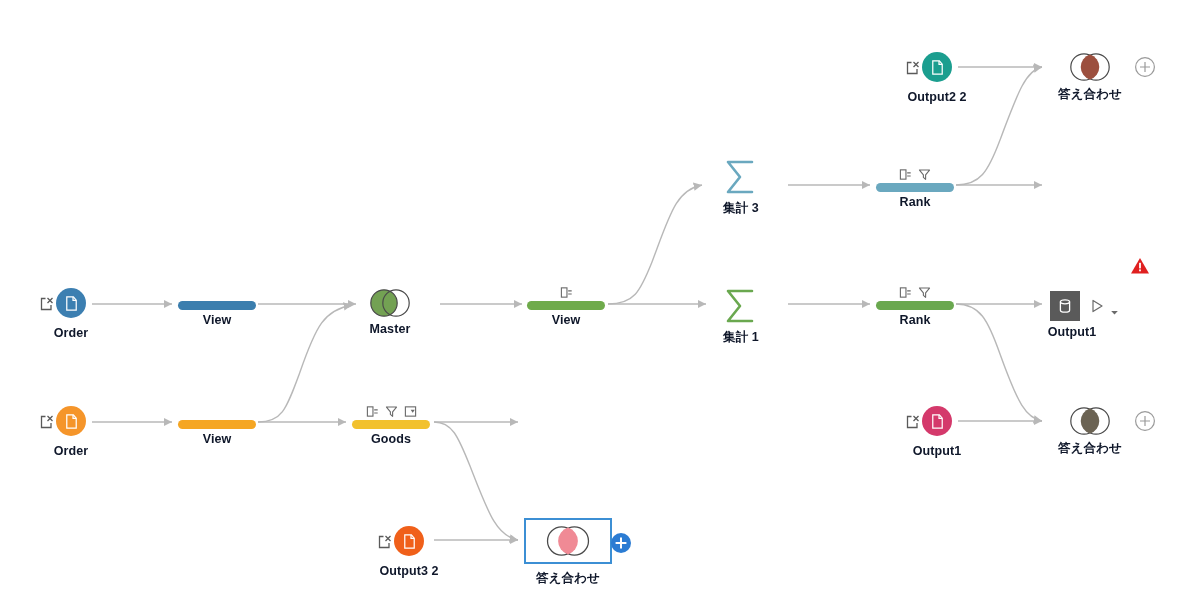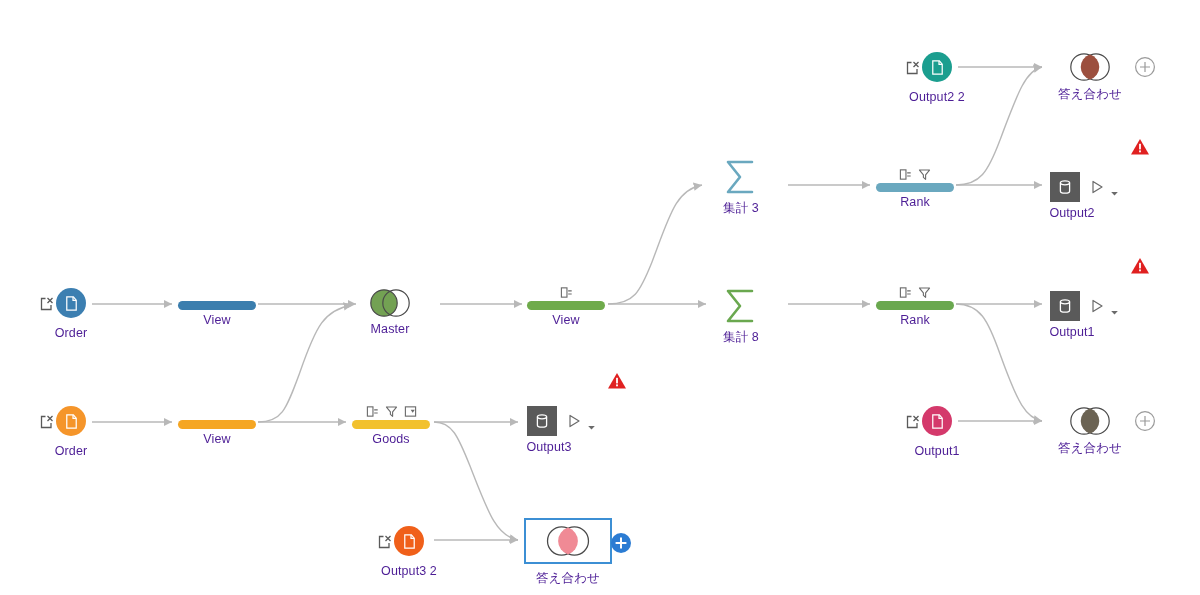--- a/index.html
+++ b/index.html
@@ -13,22 +13,23 @@
   }
   #canvas{position:absolute;inset:0;width:1200px;height:595px;}
   .edges{position:absolute;left:0;top:0;width:1200px;height:595px;pointer-events:none;}
   .node{position:absolute;}
   .node .caption{
     position:absolute;
     left:50%;
     transform:translateX(-50%);
     white-space:nowrap;
     font-size:12.5px;
-    color:#4c1d95;
+    color:#0f172a;
     letter-spacing:.1px;
+    font-weight:bold;
   }
 
   
   .src{width:60px;height:34px;}
   .src .disc{position:absolute;left:0;top:9px;width:14px;height:14px;}
   .src .circ{
     position:absolute;left:16px;top:0;
     width:30px;height:30px;border-radius:50%;
     display:flex;align-items:center;justify-content:center;
   }
@@ -202,21 +203,127 @@
       </svg>
       <svg width="13" height="13" viewBox="0 0 14 14">
         <rect x="1.5" y="2" width="11" height="10" fill="none" stroke="#6a6a6a" stroke-width="1.2"></rect>
         <path d="M7.2,5 L11.6,5 L9.4,8.4 Z" fill="#6a6a6a"></path>
       </svg>
     </span>
     <span class="bar" style="background:#f2c12e;"></span>
     <span class="caption">Goods</span>
   </div>
 
-  <div class="node out" style="left:527px;top:406px;">
+
+  <div class="node agg" style="left:718px;top:156px;">
+    <svg width="46" height="42" viewBox="0 0 46 42">
+      <path d="M34,6 L10,6 L22,21 L10,36 L34,36" fill="none" stroke="#6aa8bf" stroke-width="2.6" stroke-linejoin="round" stroke-linecap="round"></path>
+    </svg>
+    <span class="caption">集計 3</span>
+  </div>
+
+  <div class="node agg" style="left:718px;top:285px;">
+    <svg width="46" height="42" viewBox="0 0 46 42">
+      <path d="M34,6 L10,6 L22,21 L10,36 L34,36" fill="none" stroke="#6aa84f" stroke-width="2.6" stroke-linejoin="round" stroke-linecap="round"></path>
+    </svg>
+    <span class="caption">集計 1</span>
+  </div>
+
+  <div class="node pill" style="left:876px;top:167px;">
+    <span class="glyphs">
+      <svg width="13" height="13" viewBox="0 0 14 14">
+        <rect x="1.5" y="2" width="6" height="10" fill="none" stroke="#6a6a6a" stroke-width="1.2"></rect>
+        <path d="M8.8,5.2 L12.6,5.2 M8.8,8.6 L12.6,8.6" stroke="#6a6a6a" stroke-width="1.2"></path>
+      </svg>
+      <svg width="13" height="13" viewBox="0 0 14 14">
+        <path d="M1.6,2.2 L12.4,2.2 L8.2,7.4 L8.2,12.2 L5.8,10 L5.8,7.4 Z" fill="none" stroke="#6a6a6a" stroke-width="1.2" stroke-linejoin="round"></path>
+      </svg>
+    </span>
+    <span class="bar" style="background:#6aa8bf;"></span>
+    <span class="caption">Rank</span>
+  </div>
+
+  <div class="node pill" style="left:876px;top:285px;">
+    <span class="glyphs">
+      <svg width="13" height="13" viewBox="0 0 14 14">
+        <rect x="1.5" y="2" width="6" height="10" fill="none" stroke="#6a6a6a" stroke-width="1.2"></rect>
+        <path d="M8.8,5.2 L12.6,5.2 M8.8,8.6 L12.6,8.6" stroke="#6a6a6a" stroke-width="1.2"></path>
+      </svg>
+      <svg width="13" height="13" viewBox="0 0 14 14">
+        <path d="M1.6,2.2 L12.4,2.2 L8.2,7.4 L8.2,12.2 L5.8,10 L5.8,7.4 Z" fill="none" stroke="#6a6a6a" stroke-width="1.2" stroke-linejoin="round"></path>
+      </svg>
+    </span>
+    <span class="bar" style="background:#6aa84f;"></span>
+    <span class="caption">Rank</span>
+  </div>
+
+  <div class="node src" style="left:906px;top:52px;">
+    <span class="disc">
+      <svg viewBox="0 0 14 14" width="14" height="14">
+          <path d="M5.5,1.5 L1.5,1.5 L1.5,12.5 L11,12.5 L11,8" fill="none" stroke="#5a5a5a" stroke-width="1.3"></path>
+          <path d="M7.5,1 L12.5,6 M12.5,1 L7.5,6" stroke="#5a5a5a" stroke-width="1.3" fill="none"></path>
+        </svg>
+    </span>
+    <span class="circ" style="background:#1b9e8f;">
+      <svg viewBox="0 0 18 18" width="17" height="17">
+          <path d="M4,2 L11,2 L14,5.5 L14,16 L4,16 Z" fill="none" stroke="#ffffff" stroke-width="1.3"></path>
+          <path d="M10.6,2.2 L10.6,5.6 L13.9,5.6" fill="none" stroke="#ffffff" stroke-width="1.3"></path>
+        </svg>
+    </span>
+    <span class="caption">Output2 2</span>
+  </div>
+
+  <div class="node join" style="left:1066px;top:52px;">
+    <svg width="48" height="30" viewBox="0 0 48 30">
+      <circle cx="18" cy="15" r="13.2" fill="none" stroke="#4a4a4a" stroke-width="1.2"></circle>
+      <circle cx="30" cy="15" r="13.2" fill="none" stroke="#4a4a4a" stroke-width="1.2"></circle>
+      <path d="M24,2.4 A13.2,13.2 0 0 1 24,27.6 A13.2,13.2 0 0 1 24,2.4 Z" fill="#9c4f3e"></path>
+    </svg>
+    <span class="caption">答え合わせ</span>
+    <span class="plusbtn" style="left:68px;top:4px;">
+      <svg width="22" height="22" viewBox="0 0 22 22">
+          <circle cx="11" cy="11" r="9.4" fill="none" stroke="#9a9a9a" stroke-width="1.2"></circle>
+          <path d="M11,6 L11,16 M6,11 L16,11" stroke="#9a9a9a" stroke-width="1.2"></path>
+        </svg>
+    </span>
+  </div>
+
+
+  <div class="node src" style="left:906px;top:406px;">
+    <span class="disc">
+      <svg viewBox="0 0 14 14" width="14" height="14">
+          <path d="M5.5,1.5 L1.5,1.5 L1.5,12.5 L11,12.5 L11,8" fill="none" stroke="#5a5a5a" stroke-width="1.3"></path>
+          <path d="M7.5,1 L12.5,6 M12.5,1 L7.5,6" stroke="#5a5a5a" stroke-width="1.3" fill="none"></path>
+        </svg>
+    </span>
+    <span class="circ" style="background:#d4396b;">
+      <svg viewBox="0 0 18 18" width="17" height="17">
+          <path d="M4,2 L11,2 L14,5.5 L14,16 L4,16 Z" fill="none" stroke="#ffffff" stroke-width="1.3"></path>
+          <path d="M10.6,2.2 L10.6,5.6 L13.9,5.6" fill="none" stroke="#ffffff" stroke-width="1.3"></path>
+        </svg>
+    </span>
+    <span class="caption">Output1</span>
+  </div>
+
+  <div class="node join" style="left:1066px;top:406px;">
+    <svg width="48" height="30" viewBox="0 0 48 30">
+      <circle cx="18" cy="15" r="13.2" fill="none" stroke="#4a4a4a" stroke-width="1.2"></circle>
+      <circle cx="30" cy="15" r="13.2" fill="none" stroke="#4a4a4a" stroke-width="1.2"></circle>
+      <path d="M24,2.4 A13.2,13.2 0 0 1 24,27.6 A13.2,13.2 0 0 1 24,2.4 Z" fill="#6b6353"></path>
+    </svg>
+    <span class="caption">答え合わせ</span>
+    <span class="plusbtn" style="left:68px;top:4px;">
+      <svg width="22" height="22" viewBox="0 0 22 22">
+          <circle cx="11" cy="11" r="9.4" fill="none" stroke="#9a9a9a" stroke-width="1.2"></circle>
+          <path d="M11,6 L11,16 M6,11 L16,11" stroke="#9a9a9a" stroke-width="1.2"></path>
+        </svg>
+    </span>
+  </div>
+
+  <div class="node out" style="left:1050px;top:291px;">
     <span class="box">
       <svg width="18" height="18" viewBox="0 0 18 18">
           <ellipse cx="9" cy="4.8" rx="4.6" ry="2" fill="none" stroke="#ffffff" stroke-width="1.3"></ellipse>
           <path d="M4.4,4.8 L4.4,13.2 C4.4,14.3 6.5,15.2 9,15.2 C11.5,15.2 13.6,14.3 13.6,13.2 L13.6,4.8" fill="none" stroke="#ffffff" stroke-width="1.3"></path>
         </svg>
     </span>
     <span class="run">
       <svg width="18" height="18" viewBox="0 0 18 18">
           <path d="M5,3.4 L14,9 L5,14.6 Z" fill="none" stroke="#6a6a6a" stroke-width="1.2" stroke-linejoin="round"></path>
         </svg>
@@ -226,178 +333,20 @@
           <path d="M1.2,3 L7.8,3 L4.5,6.6 Z" fill="#6a6a6a"></path>
         </svg>
     </span>
     <span class="warn">
       <svg width="20" height="18" viewBox="0 0 20 18">
           <path d="M10,1 L19,16.6 L1,16.6 Z" fill="#e02020"></path>
           <rect x="9.1" y="5.8" width="1.8" height="5.6" fill="#ffffff"></rect>
           <rect x="9.1" y="12.4" width="1.8" height="1.9" fill="#ffffff"></rect>
         </svg>
     </span>
-    <span class="caption">Output3</span>
-  </div>
-
-  <div class="node agg" style="left:718px;top:156px;">
-    <svg width="46" height="42" viewBox="0 0 46 42">
-      <path d="M34,6 L10,6 L22,21 L10,36 L34,36" fill="none" stroke="#6aa8bf" stroke-width="2.6" stroke-linejoin="round" stroke-linecap="round"></path>
-    </svg>
-    <span class="caption">集計 3</span>
-  </div>
-
-  <div class="node agg" style="left:718px;top:285px;">
-    <svg width="46" height="42" viewBox="0 0 46 42">
-      <path d="M34,6 L10,6 L22,21 L10,36 L34,36" fill="none" stroke="#6aa84f" stroke-width="2.6" stroke-linejoin="round" stroke-linecap="round"></path>
-    </svg>
-    <span class="caption">集計 8</span>
-  </div>
-
-  <div class="node pill" style="left:876px;top:167px;">
-    <span class="glyphs">
-      <svg width="13" height="13" viewBox="0 0 14 14">
-        <rect x="1.5" y="2" width="6" height="10" fill="none" stroke="#6a6a6a" stroke-width="1.2"></rect>
-        <path d="M8.8,5.2 L12.6,5.2 M8.8,8.6 L12.6,8.6" stroke="#6a6a6a" stroke-width="1.2"></path>
-      </svg>
-      <svg width="13" height="13" viewBox="0 0 14 14">
-        <path d="M1.6,2.2 L12.4,2.2 L8.2,7.4 L8.2,12.2 L5.8,10 L5.8,7.4 Z" fill="none" stroke="#6a6a6a" stroke-width="1.2" stroke-linejoin="round"></path>
-      </svg>
-    </span>
-    <span class="bar" style="background:#6aa8bf;"></span>
-    <span class="caption">Rank</span>
-  </div>
-
-  <div class="node pill" style="left:876px;top:285px;">
-    <span class="glyphs">
-      <svg width="13" height="13" viewBox="0 0 14 14">
-        <rect x="1.5" y="2" width="6" height="10" fill="none" stroke="#6a6a6a" stroke-width="1.2"></rect>
-        <path d="M8.8,5.2 L12.6,5.2 M8.8,8.6 L12.6,8.6" stroke="#6a6a6a" stroke-width="1.2"></path>
-      </svg>
-      <svg width="13" height="13" viewBox="0 0 14 14">
-        <path d="M1.6,2.2 L12.4,2.2 L8.2,7.4 L8.2,12.2 L5.8,10 L5.8,7.4 Z" fill="none" stroke="#6a6a6a" stroke-width="1.2" stroke-linejoin="round"></path>
-      </svg>
-    </span>
-    <span class="bar" style="background:#6aa84f;"></span>
-    <span class="caption">Rank</span>
-  </div>
-
-  <div class="node src" style="left:906px;top:52px;">
-    <span class="disc">
-      <svg viewBox="0 0 14 14" width="14" height="14">
-          <path d="M5.5,1.5 L1.5,1.5 L1.5,12.5 L11,12.5 L11,8" fill="none" stroke="#5a5a5a" stroke-width="1.3"></path>
-          <path d="M7.5,1 L12.5,6 M12.5,1 L7.5,6" stroke="#5a5a5a" stroke-width="1.3" fill="none"></path>
-        </svg>
-    </span>
-    <span class="circ" style="background:#1b9e8f;">
-      <svg viewBox="0 0 18 18" width="17" height="17">
-          <path d="M4,2 L11,2 L14,5.5 L14,16 L4,16 Z" fill="none" stroke="#ffffff" stroke-width="1.3"></path>
-          <path d="M10.6,2.2 L10.6,5.6 L13.9,5.6" fill="none" stroke="#ffffff" stroke-width="1.3"></path>
-        </svg>
-    </span>
-    <span class="caption">Output2 2</span>
-  </div>
-
-  <div class="node join" style="left:1066px;top:52px;">
-    <svg width="48" height="30" viewBox="0 0 48 30">
-      <circle cx="18" cy="15" r="13.2" fill="none" stroke="#4a4a4a" stroke-width="1.2"></circle>
-      <circle cx="30" cy="15" r="13.2" fill="none" stroke="#4a4a4a" stroke-width="1.2"></circle>
-      <path d="M24,2.4 A13.2,13.2 0 0 1 24,27.6 A13.2,13.2 0 0 1 24,2.4 Z" fill="#9c4f3e"></path>
-    </svg>
-    <span class="caption">答え合わせ</span>
-    <span class="plusbtn" style="left:68px;top:4px;">
-      <svg width="22" height="22" viewBox="0 0 22 22">
-          <circle cx="11" cy="11" r="9.4" fill="none" stroke="#9a9a9a" stroke-width="1.2"></circle>
-          <path d="M11,6 L11,16 M6,11 L16,11" stroke="#9a9a9a" stroke-width="1.2"></path>
-        </svg>
-    </span>
-  </div>
-
-  <div class="node out" style="left:1050px;top:172px;">
-    <span class="box">
-      <svg width="18" height="18" viewBox="0 0 18 18">
-          <ellipse cx="9" cy="4.8" rx="4.6" ry="2" fill="none" stroke="#ffffff" stroke-width="1.3"></ellipse>
-          <path d="M4.4,4.8 L4.4,13.2 C4.4,14.3 6.5,15.2 9,15.2 C11.5,15.2 13.6,14.3 13.6,13.2 L13.6,4.8" fill="none" stroke="#ffffff" stroke-width="1.3"></path>
-        </svg>
-    </span>
-    <span class="run">
-      <svg width="18" height="18" viewBox="0 0 18 18">
-          <path d="M5,3.4 L14,9 L5,14.6 Z" fill="none" stroke="#6a6a6a" stroke-width="1.2" stroke-linejoin="round"></path>
-        </svg>
-    </span>
-    <span class="caret">
-      <svg width="9" height="9" viewBox="0 0 9 9">
-          <path d="M1.2,3 L7.8,3 L4.5,6.6 Z" fill="#6a6a6a"></path>
-        </svg>
-    </span>
-    <span class="warn">
-      <svg width="20" height="18" viewBox="0 0 20 18">
-          <path d="M10,1 L19,16.6 L1,16.6 Z" fill="#e02020"></path>
-          <rect x="9.1" y="5.8" width="1.8" height="5.6" fill="#ffffff"></rect>
-          <rect x="9.1" y="12.4" width="1.8" height="1.9" fill="#ffffff"></rect>
-        </svg>
-    </span>
-    <span class="caption">Output2</span>
-  </div>
-
-  <div class="node src" style="left:906px;top:406px;">
-    <span class="disc">
-      <svg viewBox="0 0 14 14" width="14" height="14">
-          <path d="M5.5,1.5 L1.5,1.5 L1.5,12.5 L11,12.5 L11,8" fill="none" stroke="#5a5a5a" stroke-width="1.3"></path>
-          <path d="M7.5,1 L12.5,6 M12.5,1 L7.5,6" stroke="#5a5a5a" stroke-width="1.3" fill="none"></path>
-        </svg>
-    </span>
-    <span class="circ" style="background:#d4396b;">
-      <svg viewBox="0 0 18 18" width="17" height="17">
-          <path d="M4,2 L11,2 L14,5.5 L14,16 L4,16 Z" fill="none" stroke="#ffffff" stroke-width="1.3"></path>
-          <path d="M10.6,2.2 L10.6,5.6 L13.9,5.6" fill="none" stroke="#ffffff" stroke-width="1.3"></path>
-        </svg>
-    </span>
-    <span class="caption">Output1</span>
-  </div>
-
-  <div class="node join" style="left:1066px;top:406px;">
-    <svg width="48" height="30" viewBox="0 0 48 30">
-      <circle cx="18" cy="15" r="13.2" fill="none" stroke="#4a4a4a" stroke-width="1.2"></circle>
-      <circle cx="30" cy="15" r="13.2" fill="none" stroke="#4a4a4a" stroke-width="1.2"></circle>
-      <path d="M24,2.4 A13.2,13.2 0 0 1 24,27.6 A13.2,13.2 0 0 1 24,2.4 Z" fill="#6b6353"></path>
-    </svg>
-    <span class="caption">答え合わせ</span>
-    <span class="plusbtn" style="left:68px;top:4px;">
-      <svg width="22" height="22" viewBox="0 0 22 22">
-          <circle cx="11" cy="11" r="9.4" fill="none" stroke="#9a9a9a" stroke-width="1.2"></circle>
-          <path d="M11,6 L11,16 M6,11 L16,11" stroke="#9a9a9a" stroke-width="1.2"></path>
-        </svg>
-    </span>
-  </div>
-
-  <div class="node out" style="left:1050px;top:291px;">
-    <span class="box">
-      <svg width="18" height="18" viewBox="0 0 18 18">
-          <ellipse cx="9" cy="4.8" rx="4.6" ry="2" fill="none" stroke="#ffffff" stroke-width="1.3"></ellipse>
-          <path d="M4.4,4.8 L4.4,13.2 C4.4,14.3 6.5,15.2 9,15.2 C11.5,15.2 13.6,14.3 13.6,13.2 L13.6,4.8" fill="none" stroke="#ffffff" stroke-width="1.3"></path>
-        </svg>
-    </span>
-    <span class="run">
-      <svg width="18" height="18" viewBox="0 0 18 18">
-          <path d="M5,3.4 L14,9 L5,14.6 Z" fill="none" stroke="#6a6a6a" stroke-width="1.2" stroke-linejoin="round"></path>
-        </svg>
-    </span>
-    <span class="caret">
-      <svg width="9" height="9" viewBox="0 0 9 9">
-          <path d="M1.2,3 L7.8,3 L4.5,6.6 Z" fill="#6a6a6a"></path>
-        </svg>
-    </span>
-    <span class="warn">
-      <svg width="20" height="18" viewBox="0 0 20 18">
-          <path d="M10,1 L19,16.6 L1,16.6 Z" fill="#e02020"></path>
-          <rect x="9.1" y="5.8" width="1.8" height="5.6" fill="#ffffff"></rect>
-          <rect x="9.1" y="12.4" width="1.8" height="1.9" fill="#ffffff"></rect>
-        </svg>
-    </span>
     <span class="caption">Output1</span>
   </div>
 
   <div class="node src" style="left:378px;top:526px;">
     <span class="disc">
       <svg viewBox="0 0 14 14" width="14" height="14">
           <path d="M5.5,1.5 L1.5,1.5 L1.5,12.5 L11,12.5 L11,8" fill="none" stroke="#5a5a5a" stroke-width="1.3"></path>
           <path d="M7.5,1 L12.5,6 M12.5,1 L7.5,6" stroke="#5a5a5a" stroke-width="1.3" fill="none"></path>
         </svg>
     </span>

